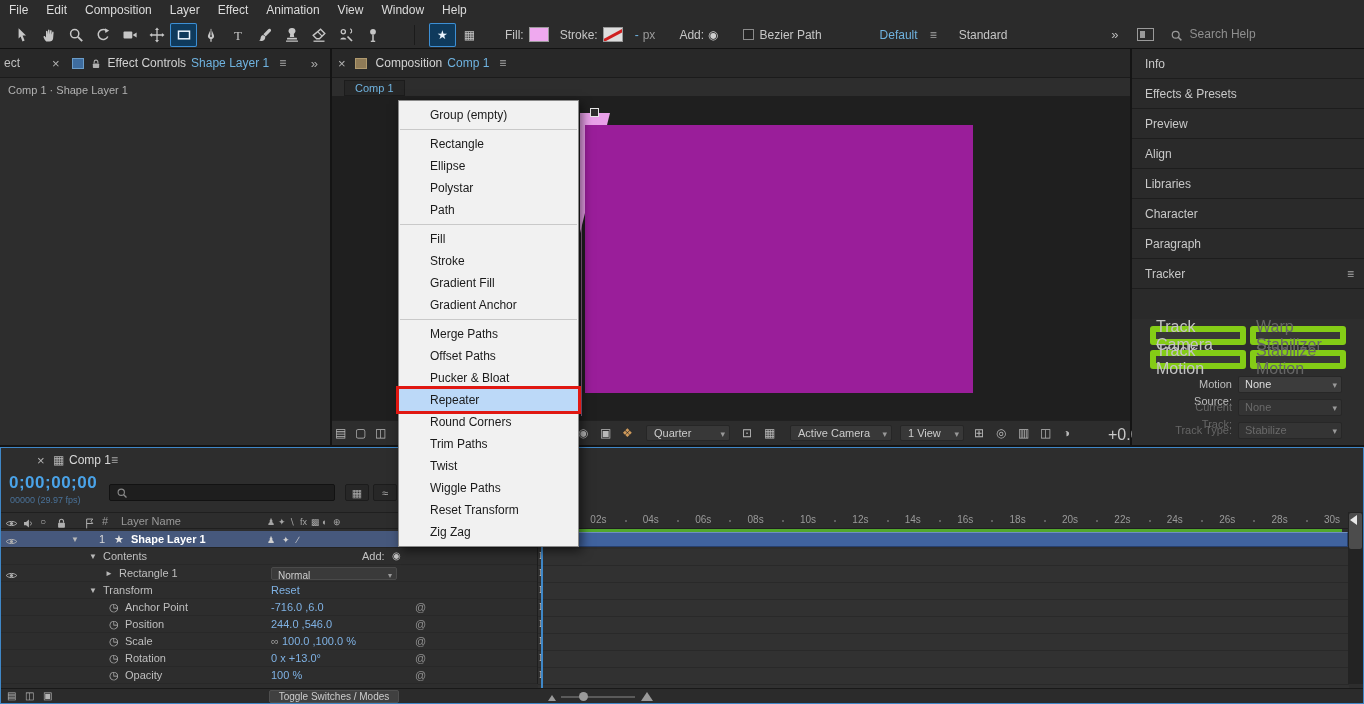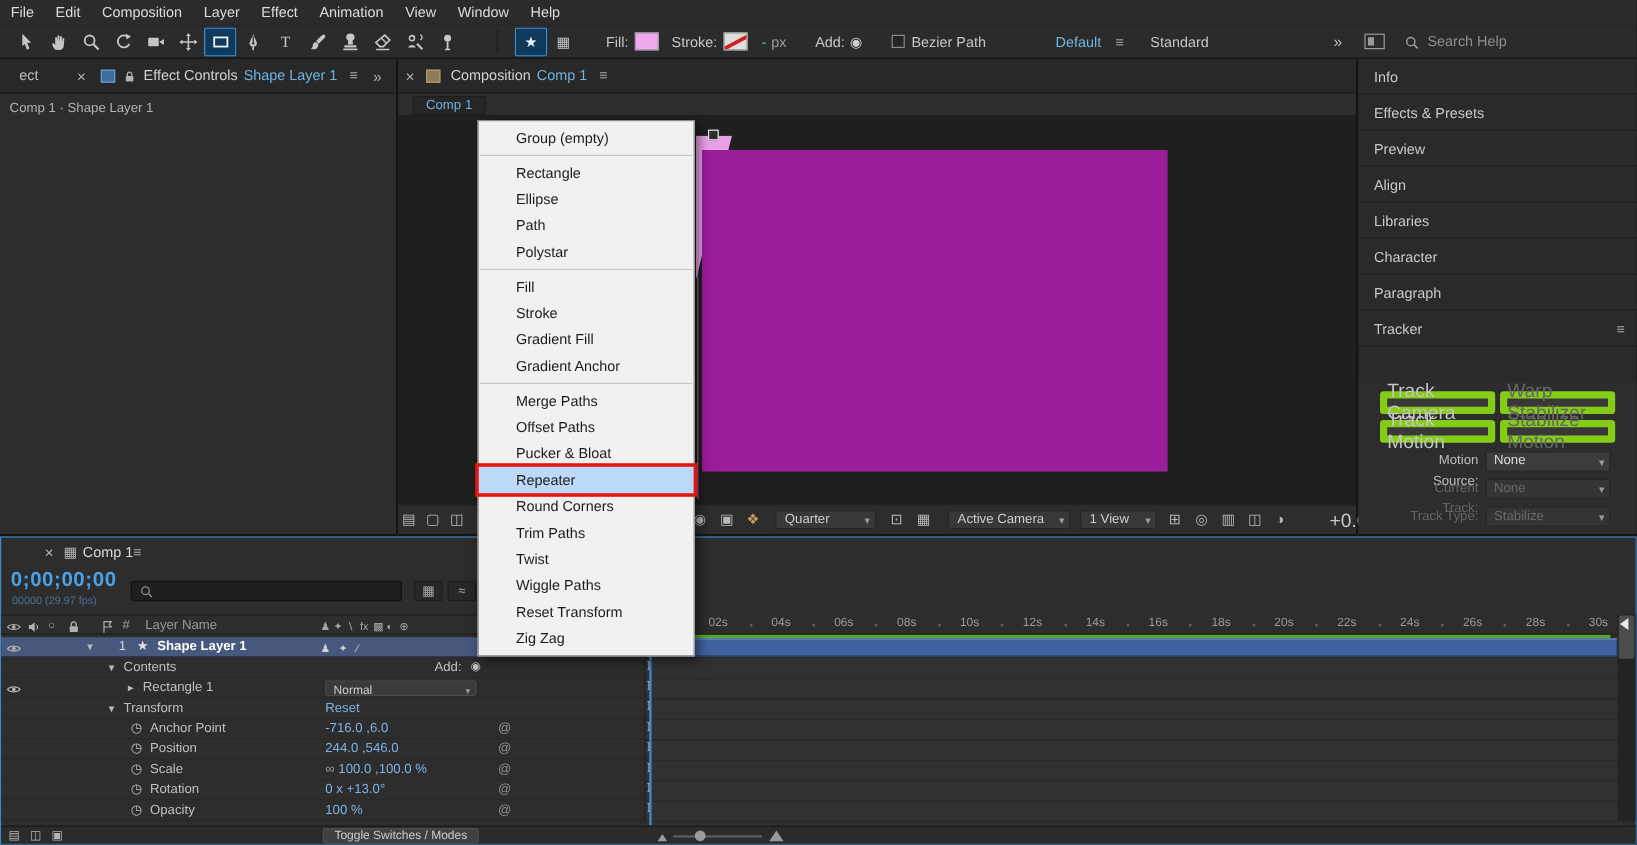--- a/index.html
+++ b/index.html
@@ -266,21 +266,21 @@
     <span><svg class="ic" viewBox="0 0 16 16" width="13" height="13">
           <circle cx="7" cy="7" r="4.2" fill="none" stroke="currentColor" stroke-width="1.5"></circle>
           <path stroke="currentColor" stroke-width="1.8" d="M10.2 10.2 L14 14"></path>
         </svg></span>
     <span>Search Help</span>
   </div>
 </div>
 
 <div id="left-panel">
   <div class="phead">
-    <span style="margin-left:16px;color:#c0c0c0">ect</span>
+    <span style="margin-left:4px;color:#c0c0c0">ect</span>
     <span class="xbtn" style="margin-left:32px">×</span>
     <span id="ec-panel-icon" style="margin-left:12px"></span>
     <span class="lockic" style="margin-left:6px"><svg class="ic" viewBox="0 0 16 16" width="13" height="13">
           <rect x="3.8" y="7.2" width="8.4" height="6" rx="1" fill="currentColor"></rect>
           <path fill="none" stroke="currentColor" stroke-width="1.4" d="M5.5 7 V5.3 a2.5 2.5 0 0 1 5 0 V7"></path>
         </svg></span>
     <span style="margin-left:6px;color:#d2d2d2">Effect Controls</span>
     <span class="blue-text" style="margin-left:5px">Shape Layer 1</span>
     <span class="ham" style="margin-left:10px">≡</span>
     <span style="position:absolute;right:12px;color:#aaaaaa;font-size:13px">»</span>
@@ -536,22 +536,22 @@
       </div>
     <div id="zoom-in-tri"></div>
   </div>
 </div>
 
 <div id="shape-menu">
     <div class="menu-item">Group (empty)</div>
     <div class="menu-sep"></div>
     <div class="menu-item">Rectangle</div>
     <div class="menu-item">Ellipse</div>
+    <div class="menu-item">Polystar</div>
     <div class="menu-item">Path</div>
-    <div class="menu-item">Polystar</div>
     <div class="menu-sep"></div>
     <div class="menu-item">Fill</div>
     <div class="menu-item">Stroke</div>
     <div class="menu-item">Gradient Fill</div>
     <div class="menu-item">Gradient Anchor</div>
     <div class="menu-sep"></div>
     <div class="menu-item">Merge Paths</div>
     <div class="menu-item">Offset Paths</div>
     <div class="menu-item">Pucker &amp; Bloat</div>
     <div class="menu-item hl" style="background: rgb(188, 217, 248); box-shadow: rgb(224, 24, 18) 0px 0px 0px 3px;">Repeater</div>

